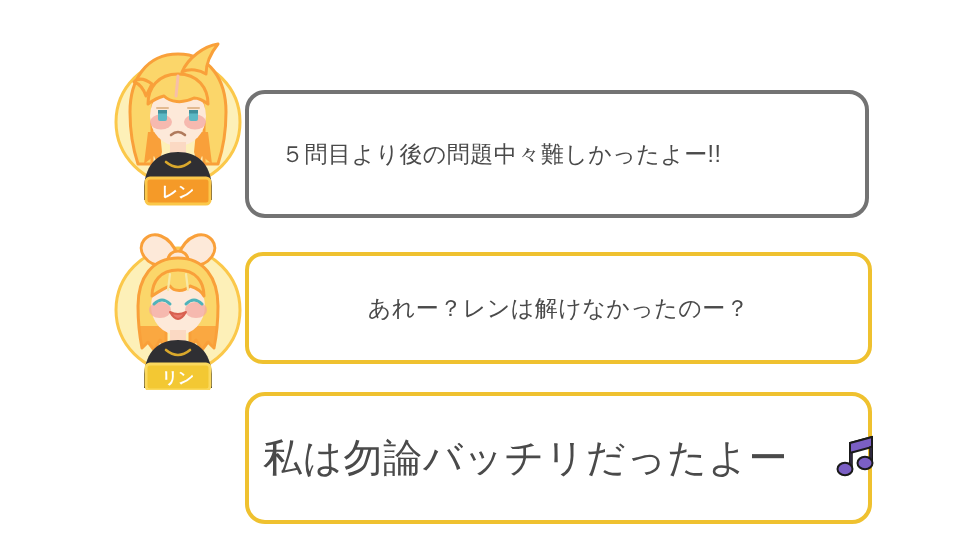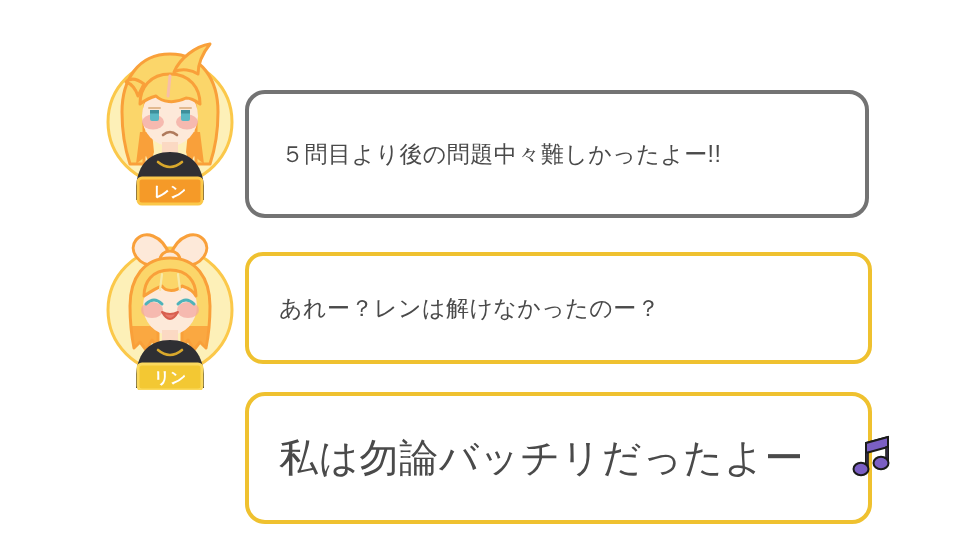--- a/index.html
+++ b/index.html
@@ -29,21 +29,21 @@
     left: 0;
     width: 960px;
   }
   .row-1 { top: 40px;  height: 180px; }
   .row-2 { top: 222px; height: 162px; }
   .row-3 { top: 384px; height: 150px; }
 
   
   .avatar-wrap {
     position: absolute;
-    left: 100px;
+    left: 108px;
     top: 0;
     width: 140px;
     height: 168px;
   }
   .avatar-wrap svg { display: block; }
 
   
   .bubble {
     position: absolute;
     box-sizing: border-box;
@@ -70,31 +70,32 @@
   .bubble-1 .bubble-text { font-size: 23px; }
 
   .bubble-2 {
     left: 245px;
     top: 30px;
     width: 627px;
     height: 112px;
     border: 4px solid #efc12f;
     border-radius: 18px;
     padding: 12px 30px;
+    justify-content: center;
   }
   .bubble-2 .bubble-text { font-size: 23px; }
 
   .bubble-3 {
     left: 245px;
     top: 8px;
     width: 627px;
     height: 132px;
     border: 4px solid #efc12f;
     border-radius: 20px;
-    padding: 0 30px;
+    padding: 0 14px;
     gap: 44px;
   }
   .bubble-3 .bubble-text { font-size: 39px; }
 
   .note-glyph {
     display: inline-block;
     vertical-align: -4px;
     margin-left: 2px;
   }
 </style>

